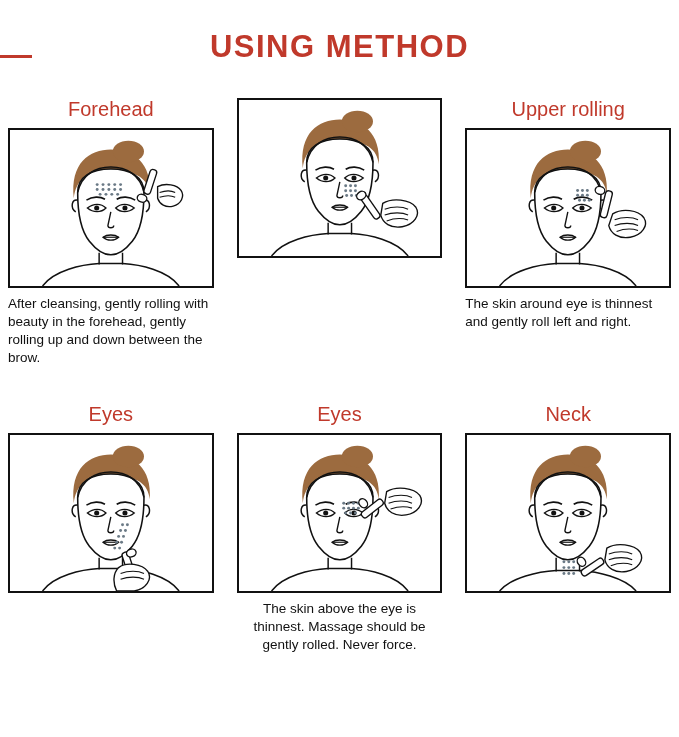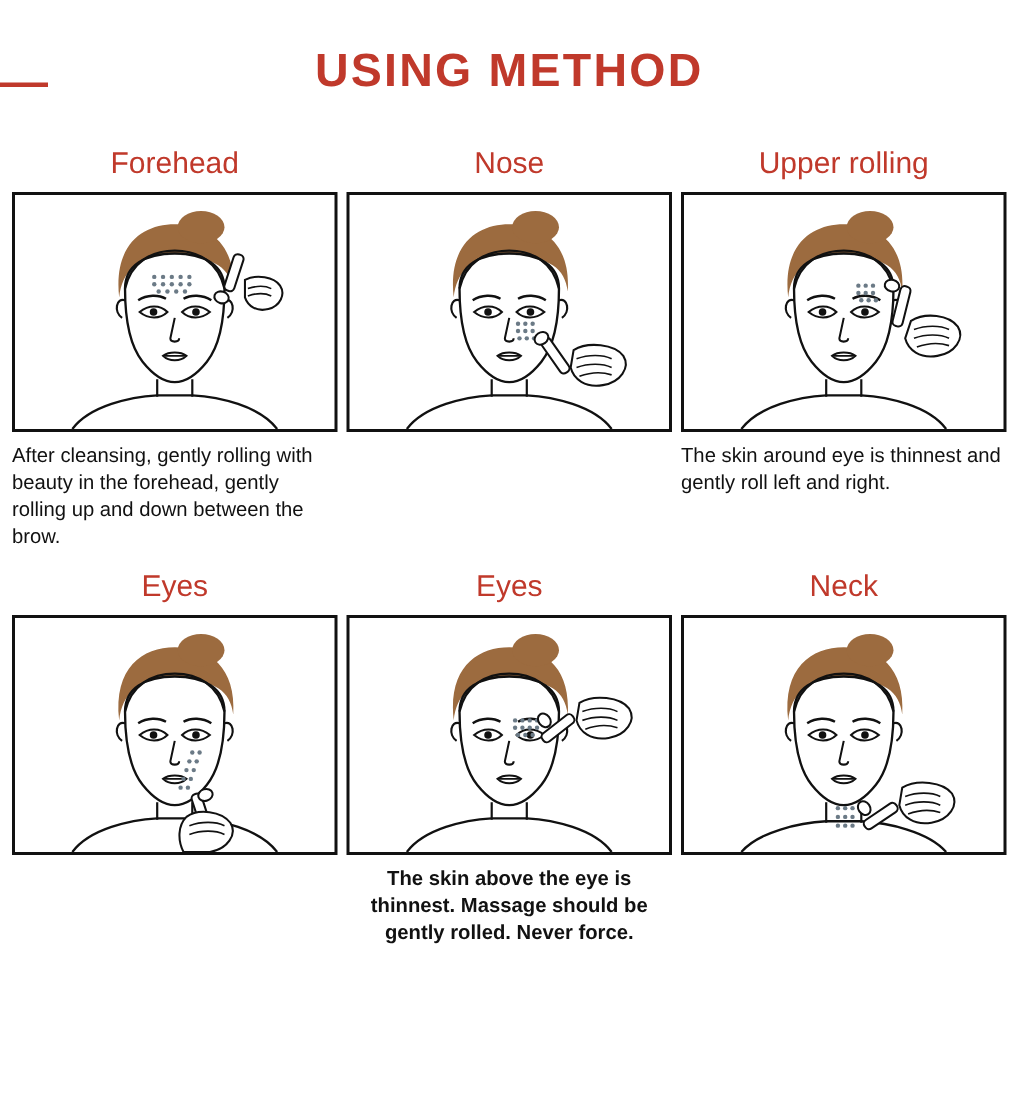--- a/index.html
+++ b/index.html
@@ -42,20 +42,21 @@
     height: 3px;
     background: #c0392b;
   }
   .grid {
     margin-top: 34px;
     padding: 0 8px;
     display: grid;
     grid-template-columns: 1fr 1fr 1fr;
     column-gap: 6px;
     row-gap: 0px;
+    gap: 23px;
   }
   .cell {
     width: 100%;
   }
   .cell-title {
     text-align: center;
     font-size: 20px;
     color: #c0392b;
     margin-bottom: 8px;
     line-height: 1.1;
@@ -68,21 +69,21 @@
     position: relative;
     overflow: hidden;
   }
   .caption {
     font-size: 13.5px;
     line-height: 1.32;
     color: #111;
     margin-top: 7px;
     margin-bottom: 14px;
   }
-  .cap-center { text-align: center; font-weight: bold; }
+  .cap-center { text-align: center; }
   .cap-left { text-align: left; }
 
   svg { display: block; width: 100%; height: 100%; }
 </style>
 </head>
 <body>
 
 <div class="page">
 
   <div class="title-wrap">
@@ -148,21 +149,20 @@
           </g>
 
           <path d="M148 58 C156 54 168 56 172 62 C176 68 172 76 164 78 C156 80 150 76 148 70 Z" fill="#fff" stroke="#111" stroke-width="1.4"></path>
           <path d="M150 64 C156 62 162 62 166 64 M150 69 C156 67 162 67 166 69" fill="none" stroke="#111" stroke-width="1.1"></path>
         </svg>
       </div>
       <div class="caption cap-left">After cleansing, gently rolling with beauty in the forehead, gently rolling up and down between the brow.</div>
     </div>
 
     <div class="cell">
-      <div class="cell-title">Nose</div>
       <div class="figure">
         <svg viewBox="0 0 200 160" preserveAspectRatio="xMidYMid meet">
           <path d="M62 70 C58 34 78 20 100 20 C124 20 142 34 140 66 C138 50 128 42 100 42 C74 42 64 52 62 70 Z" fill="#9c6b3f"></path>
           <ellipse cx="118" cy="22" rx="16" ry="11" fill="#9c6b3f"></ellipse>
           <path d="M66 64 C66 48 80 40 100 40 C120 40 134 48 134 64 C134 86 130 104 122 114 C114 124 106 128 100 128 C94 128 86 124 78 114 C70 104 66 86 66 64 Z" fill="#ffffff" stroke="#111" stroke-width="1.6"></path>
           <path d="M66 64 C70 46 84 38 100 38 C116 38 130 46 134 64" fill="none" stroke="#111" stroke-width="1.6"></path>
           <path d="M66 72 C60 70 58 80 64 84" fill="none" stroke="#111" stroke-width="1.5"></path>
           <path d="M134 72 C140 70 142 80 136 84" fill="none" stroke="#111" stroke-width="1.5"></path>
           <path d="M75 72 C81 68 89 68 94 71" fill="none" stroke="#111" stroke-width="1.6"></path>
           <path d="M106 71 C111 68 119 68 125 72" fill="none" stroke="#111" stroke-width="1.6"></path>

